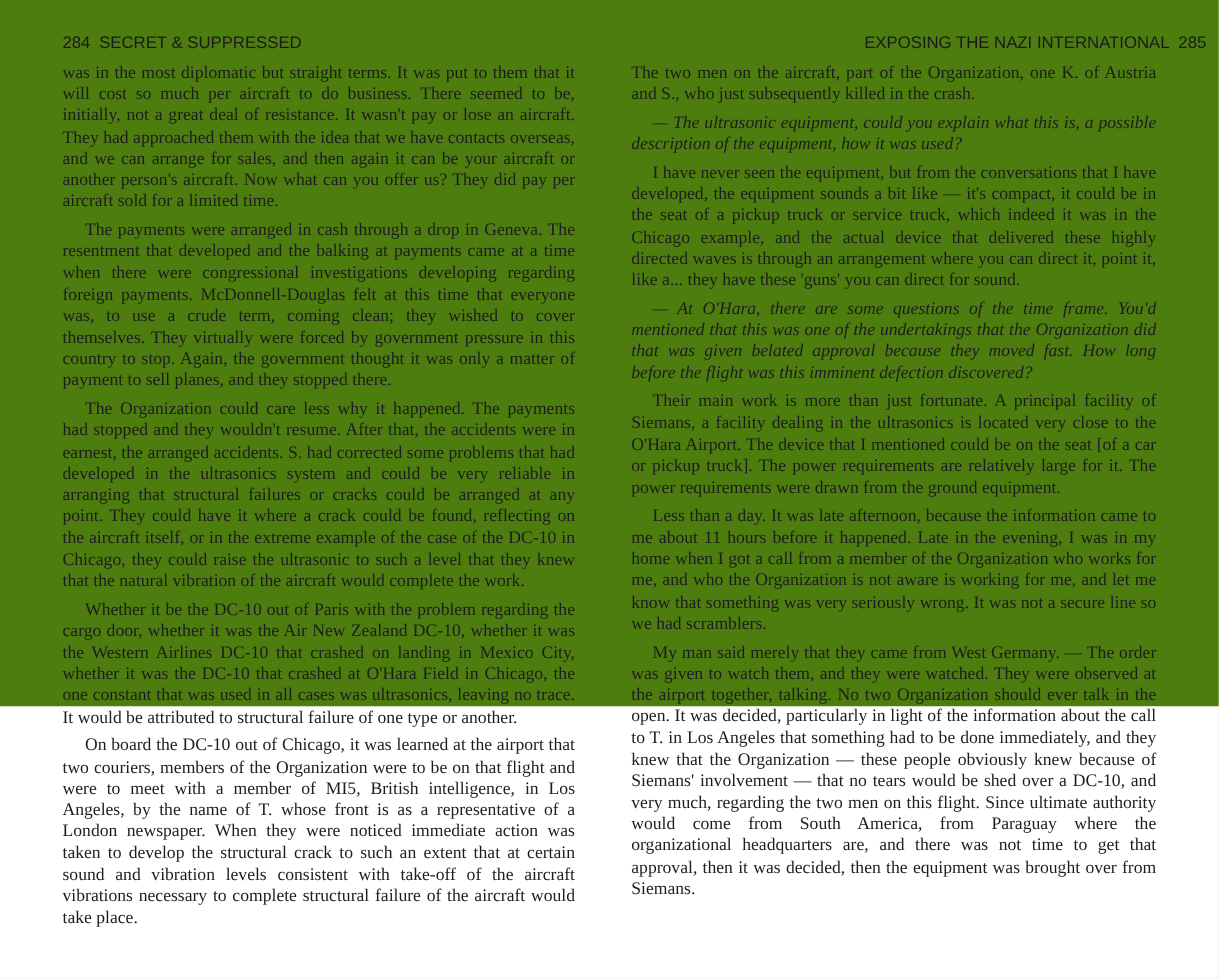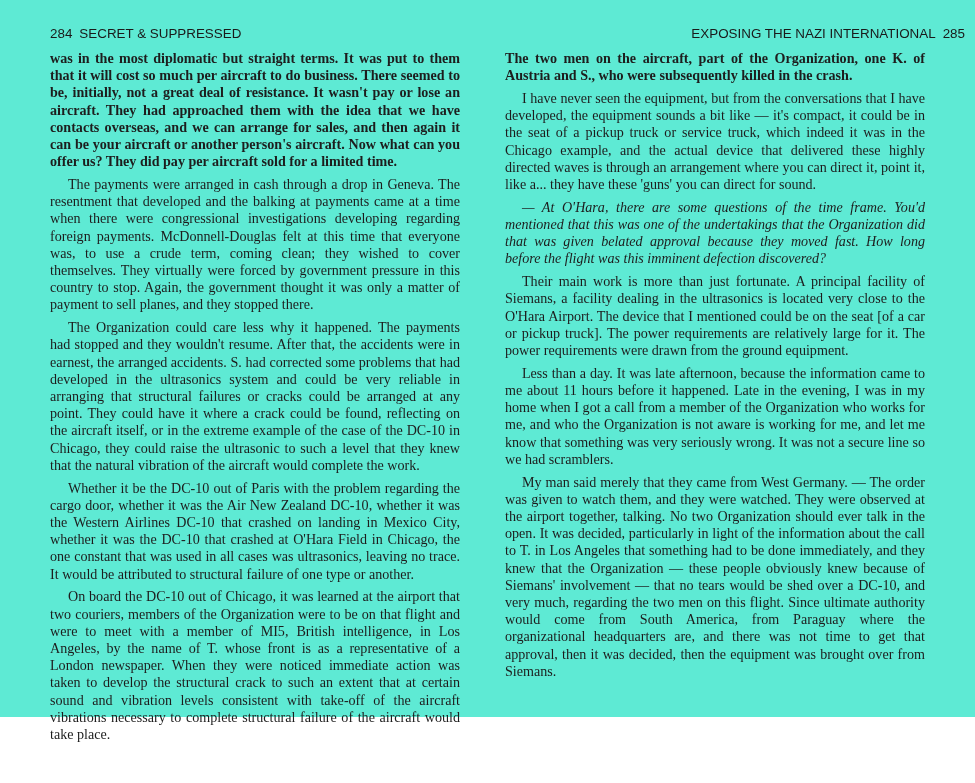--- a/index.html
+++ b/index.html
@@ -1,17 +1,17 @@
 <!DOCTYPE html>
 <html><head>
   <meta charset="utf-8">
   <style>
     html, body { margin: 0; padding: 0; background: #ffffff; }
     body { width: 975px; height: 783px; position: relative; overflow: hidden; }
-    .spread { position: absolute; left: 0; top: 0; width: 975px; height: 717px; background: #5eead4; }
+    .spread { position: absolute; left: 0; top: 0; width: 975px; height: 565px; background: #4d7c0f; }
     .page { position: absolute; top: 0; height: 783px; }
     .page.left { left: 0; width: 490px; }
     .page.right { left: 490px; width: 485px; }
     .running-head {
       position: absolute; top: 26px;
       font-family: "Liberation Sans", sans-serif;
       font-size: 13.4px; color: #1a1a1a; letter-spacing: 0px;
       white-space: nowrap;
     }
     .left .running-head { left: 50px; }
@@ -20,21 +20,21 @@
     .right .running-head .num { margin-right: 0; margin-left: 7px; }
     .body-text {
       position: absolute; top: 50px;
       font-family: "Liberation Serif", serif;
       font-size: 14.1px; line-height: 17.2px; color: #1d1d1d;
       text-align: justify;
     }
     .left .body-text { left: 50px; width: 410px; }
     .right .body-text { left: 15px; width: 420px; }
     .para { margin: 0 0 5.6px 0; text-indent: 18px; }
-    .para.noindent { text-indent: 0; font-weight: bold; }
+    .para.noindent { text-indent: 0; }
     .para.q { font-style: italic; }
     .right .para { text-indent: 17px; }
     .right .para.noindent { text-indent: 0; }
   </style>
 </head>
 <body>
 
 <div class="spread">
 
   <div class="page left">
@@ -48,21 +48,22 @@
       <p class="para">Whether it be the DC-10 out of Paris with the problem regarding the cargo door, whether it was the Air New Zealand DC-10, whether it was the Western Airlines DC-10 that crashed on landing in Mexico City, whether it was the DC-10 that crashed at O'Hara Field in Chicago, the one constant that was used in all cases was ultrasonics, leaving no trace. It would be attributed to structural failure of one type or another.</p>
       <p class="para">On board the DC-10 out of Chicago, it was learned at the airport that two couriers, members of the Organization were to be on that flight and were to meet with a member of MI5, British intelligence, in Los Angeles, by the name of T. whose front is as a representative of a London newspaper. When they were noticed immediate action was taken to develop the structural crack to such an extent that at certain sound and vibration levels consistent with take-off of the aircraft vibrations necessary to complete structural failure of the aircraft would take place.</p>
     </div>
   </div>
 
   <div class="page right">
     <div class="running-head">
       <span>EXPOSING THE NAZI INTERNATIONAL</span><span class="num">285</span>
     </div>
     <div class="body-text">
-      <p class="para noindent">The two men on the aircraft, part of the Organization, one K. of Austria and S., who were subsequently killed in the crash.</p>
+      <p class="para noindent">The two men on the aircraft, part of the Organization, one K. of Austria and S., who just subsequently killed in the crash.</p>
+      <p class="para q">— The ultrasonic equipment, could you explain what this is, a possible description of the equipment, how it was used?</p>
       <p class="para">I have never seen the equipment, but from the conversations that I have developed, the equipment sounds a bit like — it's compact, it could be in the seat of a pickup truck or service truck, which indeed it was in the Chicago example, and the actual device that delivered these highly directed waves is through an arrangement where you can direct it, point it, like a... they have these 'guns' you can direct for sound.</p>
       <p class="para q">— At O'Hara, there are some questions of the time frame. You'd mentioned that this was one of the undertakings that the Organization did that was given belated approval because they moved fast. How long before the flight was this imminent defection discovered?</p>
       <p class="para">Their main work is more than just fortunate. A principal facility of Siemans, a facility dealing in the ultrasonics is located very close to the O'Hara Airport. The device that I mentioned could be on the seat [of a car or pickup truck]. The power requirements are relatively large for it. The power requirements were drawn from the ground equipment.</p>
       <p class="para">Less than a day. It was late afternoon, because the information came to me about 11 hours before it happened. Late in the evening, I was in my home when I got a call from a member of the Organization who works for me, and who the Organization is not aware is working for me, and let me know that something was very seriously wrong. It was not a secure line so we had scramblers.</p>
       <p class="para">My man said merely that they came from West Germany. — The order was given to watch them, and they were watched. They were observed at the airport together, talking. No two Organization should ever talk in the open. It was decided, particularly in light of the information about the call to T. in Los Angeles that something had to be done immediately, and they knew that the Organization — these people obviously knew because of Siemans' involvement — that no tears would be shed over a DC-10, and very much, regarding the two men on this flight. Since ultimate authority would come from South America, from Paraguay where the organizational headquarters are, and there was not time to get that approval, then it was decided, then the equipment was brought over from Siemans.</p>
     </div>
   </div>
 
 </div>
 

